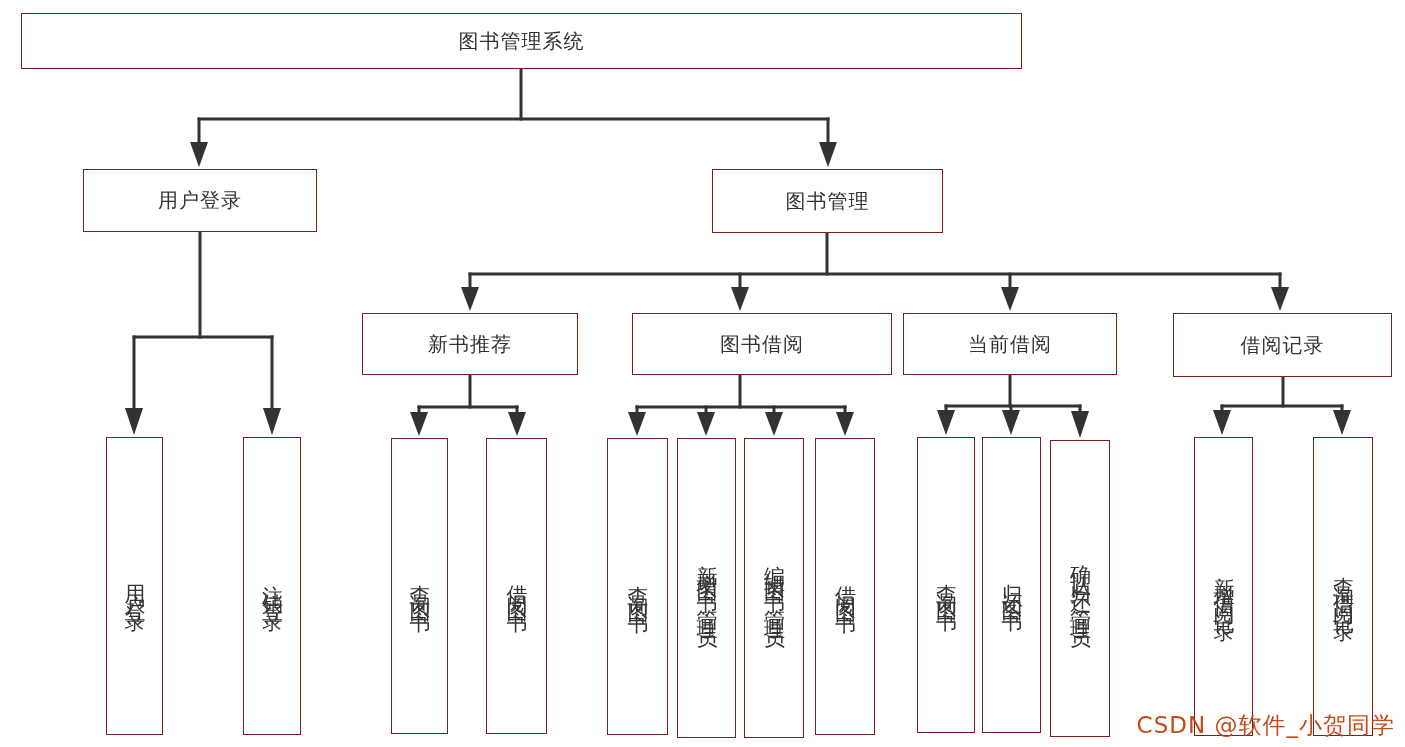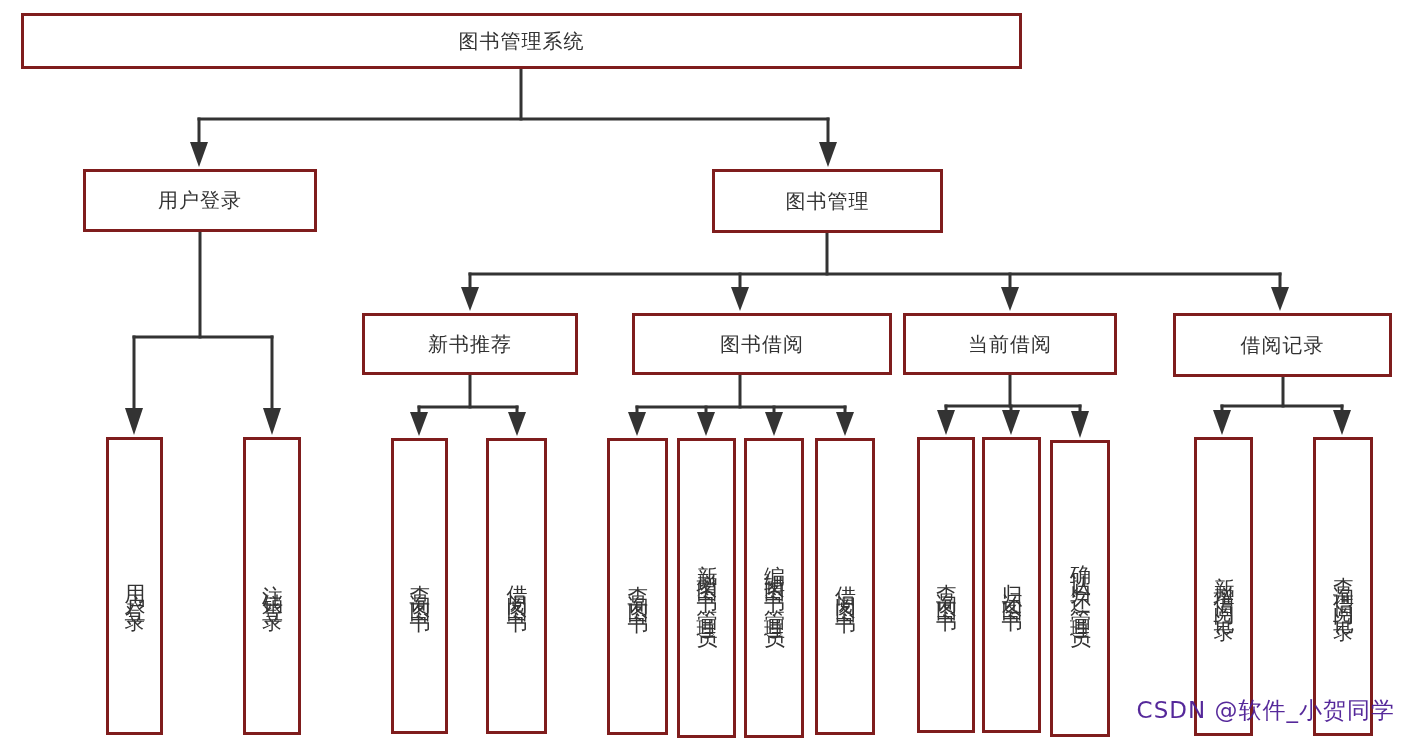--- a/index.html
+++ b/index.html
@@ -27,21 +27,21 @@
     stroke-linecap: square;
   }
   #connectors polygon {
     fill: #333333;
     stroke: none;
   }
   .node {
     position: absolute;
     box-sizing: border-box;
     background: #ffffff;
-    border: 3px solid #7f1d1d;
+    border: 1px solid #7f1d1d;
     color: #333333;
     display: flex;
     align-items: center;
     justify-content: center;
   }
   .hnode {
     font-size: 20px;
     letter-spacing: 1px;
     text-align: center;
     white-space: nowrap;
@@ -50,24 +50,24 @@
     writing-mode: vertical-rl;
     text-orientation: mixed;
     font-size: 21px;
     letter-spacing: 9px;
     line-height: 1;
     color: #333333;
   }
   .watermark {
     position: absolute;
     right: 10px;
-    bottom: 21px;
+    bottom: 6px;
     font-size: 23px;
     letter-spacing: 1px;
-    color: #4c1d95;
+    color: #c2410c;
     opacity: 0.95;
     white-space: nowrap;
     z-index: 5;
     pointer-events: none;
   }
 </style>
 </head>
 <body>
 
 <div id="stage">

